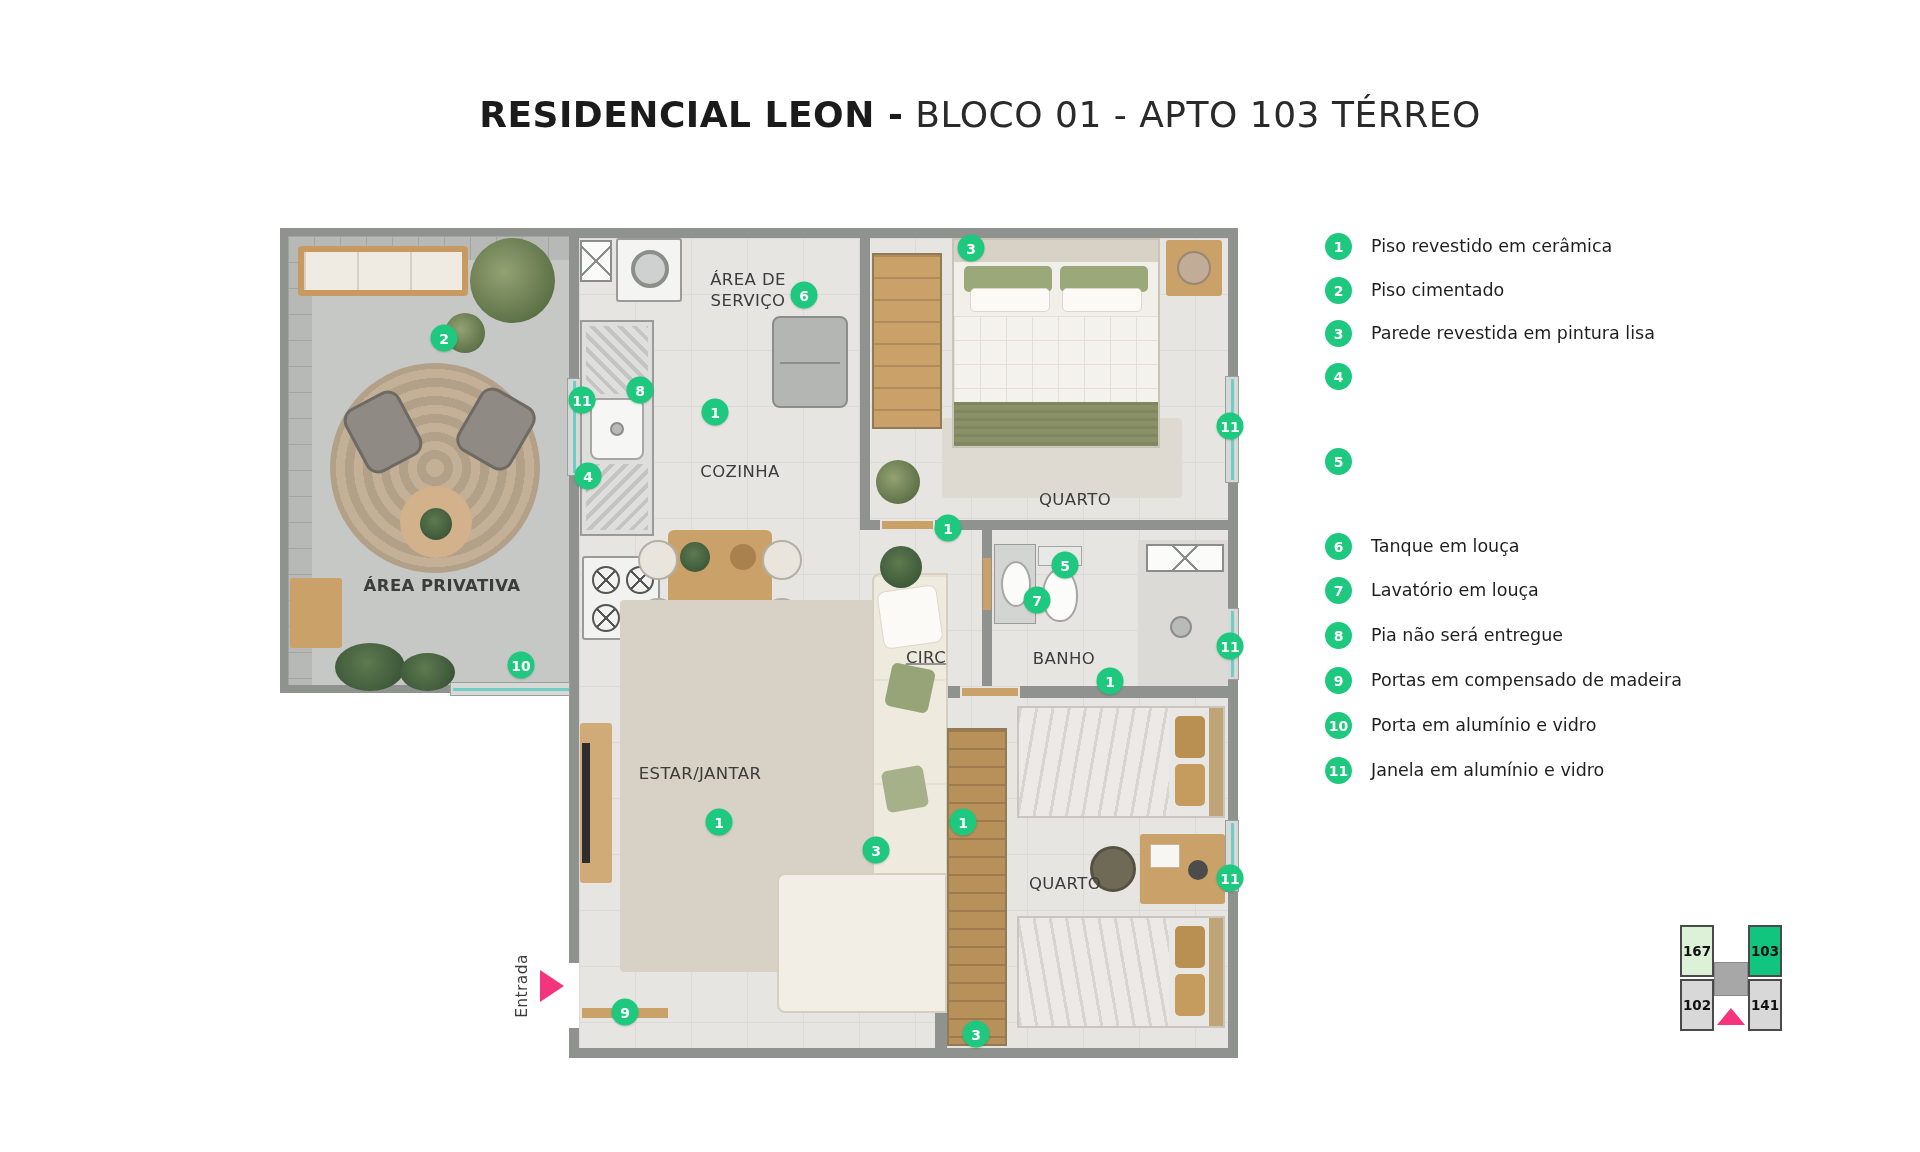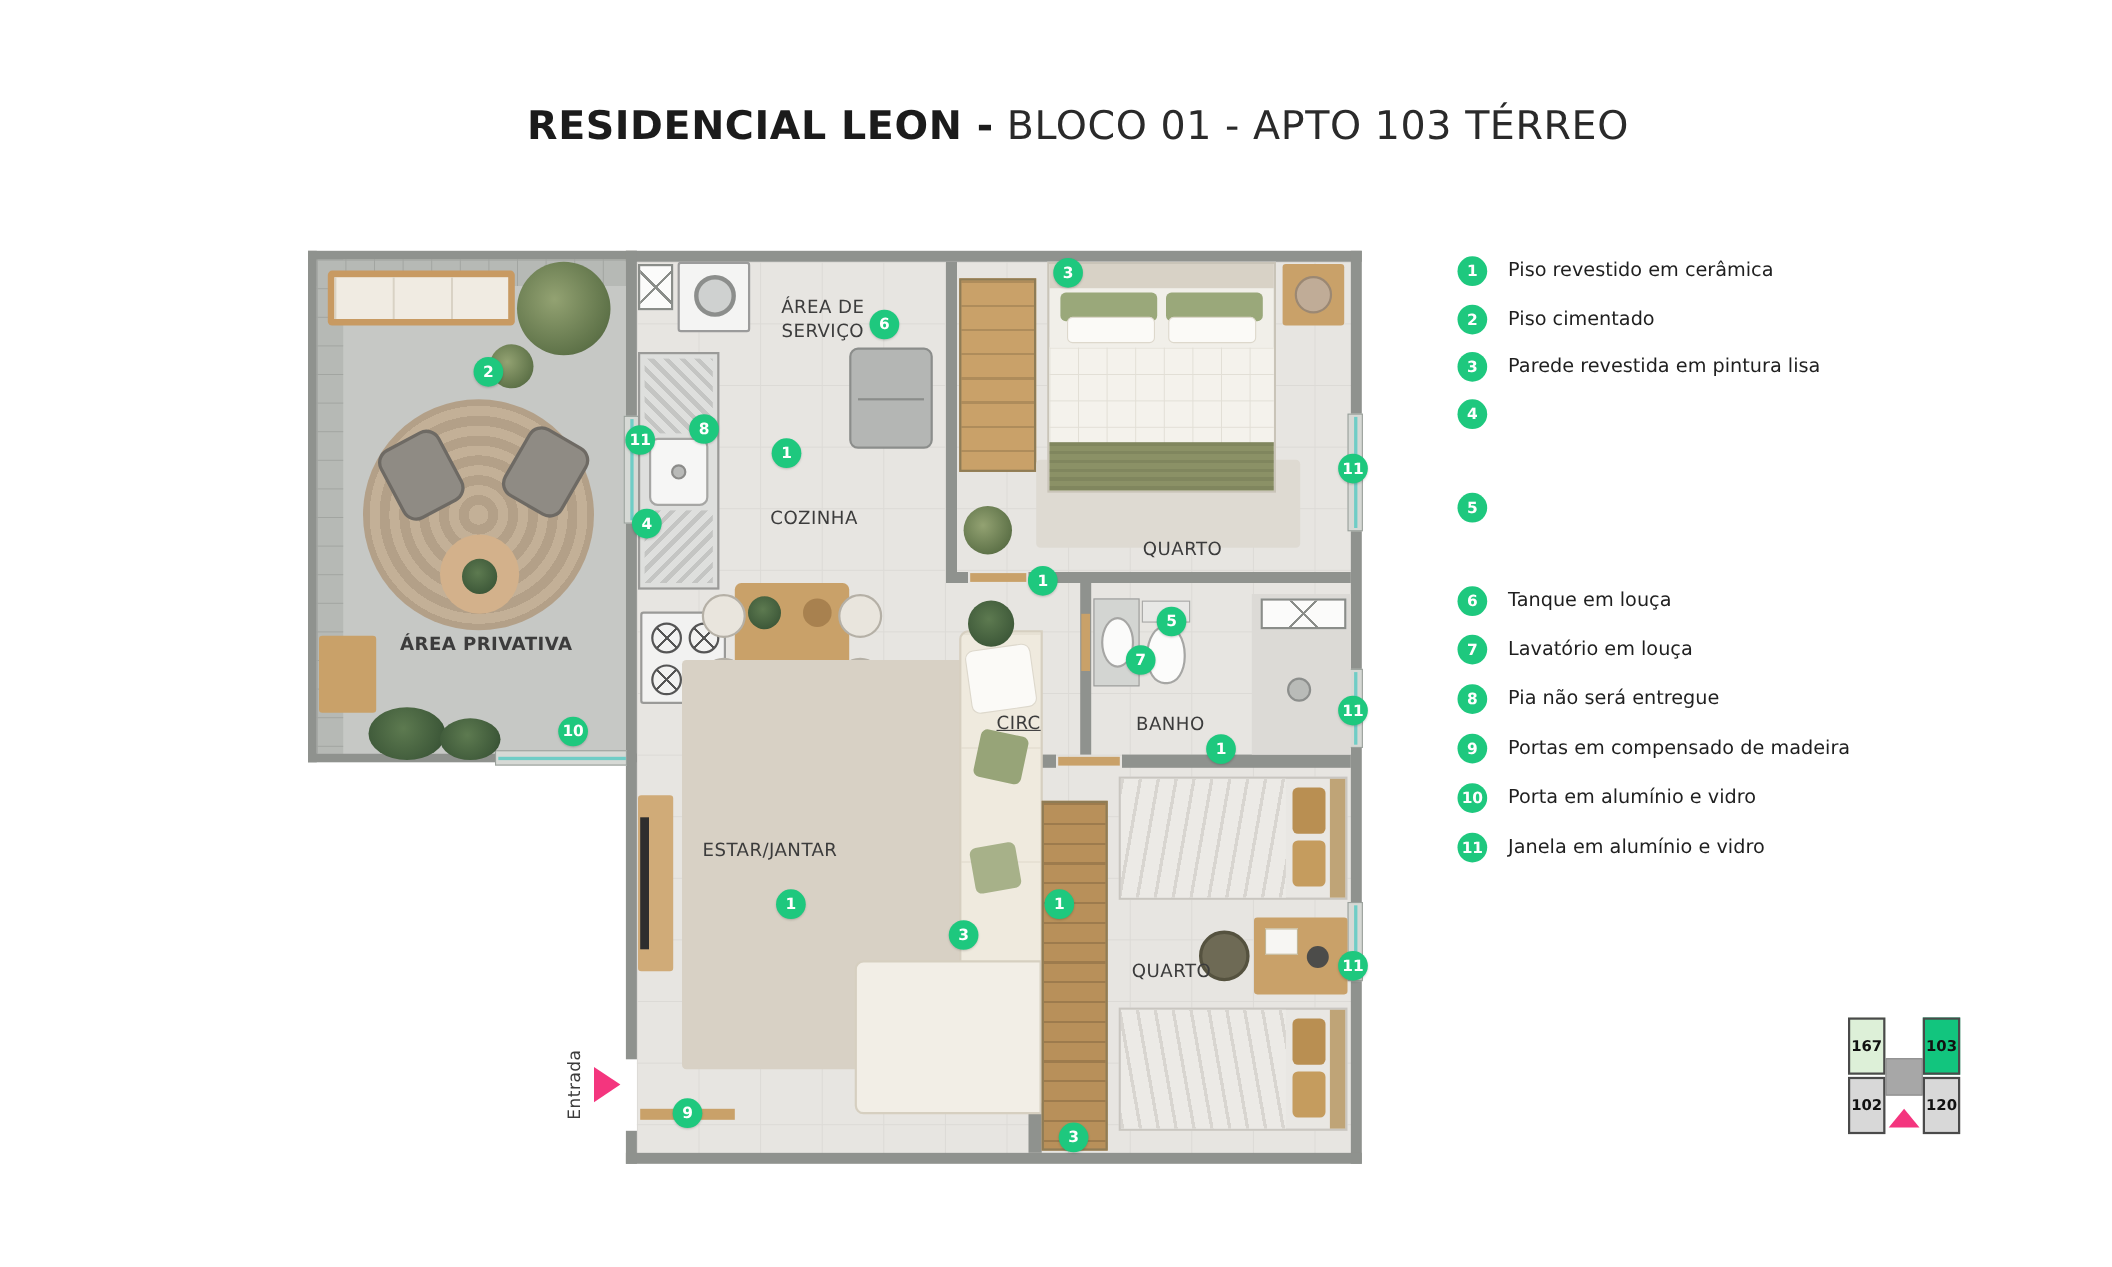--- a/index.html
+++ b/index.html
@@ -298,16 +298,16 @@
   <div class="legend-row" style="top:757px;">
     <div class="legend-dot">11</div>
     <div class="legend-text">Janela em alumínio e vidro</div>
   </div>
 </div>
 
 <div>
   <div class="mm-cell" style="left:1680px;top:925px;background:#DDF0D8;">167</div>
   <div class="mm-cell" style="left:1680px;top:979px;background:#D8D8D8;">102</div>
   <div class="mm-cell" style="left:1748px;top:925px;background:#12C57E;">103</div>
-  <div class="mm-cell" style="left:1748px;top:979px;background:#D8D8D8;">120</div>
+  <div class="mm-cell" style="left:1748px;top:979px;background:#D8D8D8;">141</div>
   <div class="abs" style="position:absolute;left:1714px;top:962px;width:34px;height:34px;background:#A7A7A7;border:1px solid #8a8a8a;box-sizing:border-box;"></div>
   <div class="abs tri-up" style="position:absolute;left:1717px;top:1008px;"></div>
 </div>
 
 </body></html>

